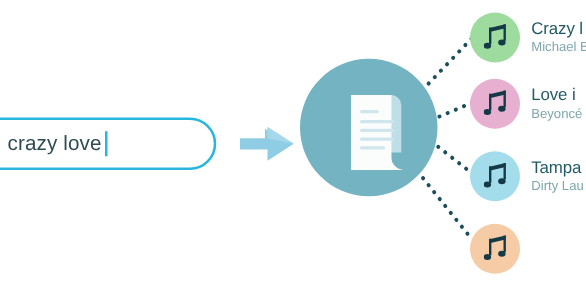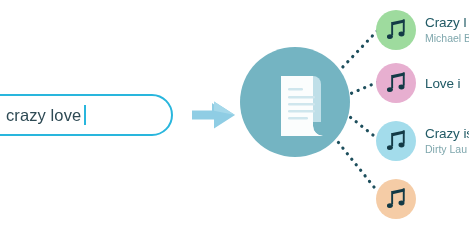--- a/index.html
+++ b/index.html
@@ -196,35 +196,36 @@
       <svg width="19" height="22" viewBox="0 0 19 22">
         <path d="M5.4 3.1 L17.4 0.4 V3.6 L5.4 6.3 Z" fill="#133a46"></path>
         <rect x="4.2" y="3.0" width="1.9" height="13.2" fill="#133a46"></rect>
         <rect x="15.8" y="0.4" width="1.9" height="13.2" fill="#133a46"></rect>
         <ellipse cx="2.9" cy="17.6" rx="3.0" ry="2.4" fill="#133a46"></ellipse>
         <ellipse cx="14.5" cy="15.0" rx="3.0" ry="2.4" fill="#133a46"></ellipse>
       </svg>
     </div>
     <div class="result-text">
       <div class="result-title"><span class="m">Love </span><span class="n">i</span></div>
+      <div class="result-artist">Beyoncé</div>
     </div>
   </div>
 
   <div class="result-row" style="top:119px">
     <div class="result-avatar" style="background:#a3dceb">
       <svg width="19" height="22" viewBox="0 0 19 22">
         <path d="M5.4 3.1 L17.4 0.4 V3.6 L5.4 6.3 Z" fill="#133a46"></path>
         <rect x="4.2" y="3.0" width="1.9" height="13.2" fill="#133a46"></rect>
         <rect x="15.8" y="0.4" width="1.9" height="13.2" fill="#133a46"></rect>
         <ellipse cx="2.9" cy="17.6" rx="3.0" ry="2.4" fill="#133a46"></ellipse>
         <ellipse cx="14.5" cy="15.0" rx="3.0" ry="2.4" fill="#133a46"></ellipse>
       </svg>
     </div>
     <div class="result-text">
-      <div class="result-title"><span class="m">Crazy </span><span class="n">is</span></div>
+      <div class="result-title"><span class="m">Tampa </span><span class="n">is</span></div>
       <div class="result-artist">Dirty Lau</div>
     </div>
   </div>
 
   <div class="result-row" style="top:177px">
     <div class="result-avatar" style="background:#f5cca6">
       <svg width="19" height="22" viewBox="0 0 19 22">
         <path d="M5.4 3.1 L17.4 0.4 V3.6 L5.4 6.3 Z" fill="#133a46"></path>
         <rect x="4.2" y="3.0" width="1.9" height="13.2" fill="#133a46"></rect>
         <rect x="15.8" y="0.4" width="1.9" height="13.2" fill="#133a46"></rect>

